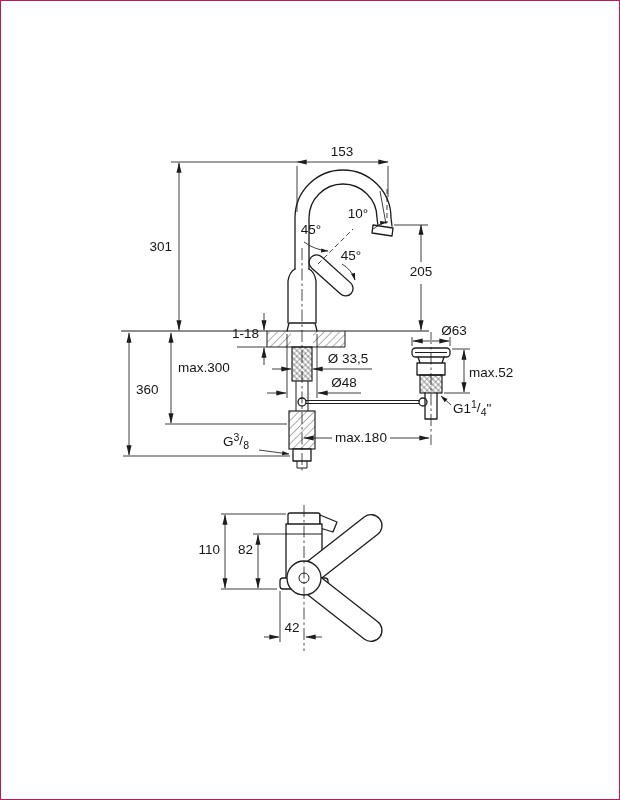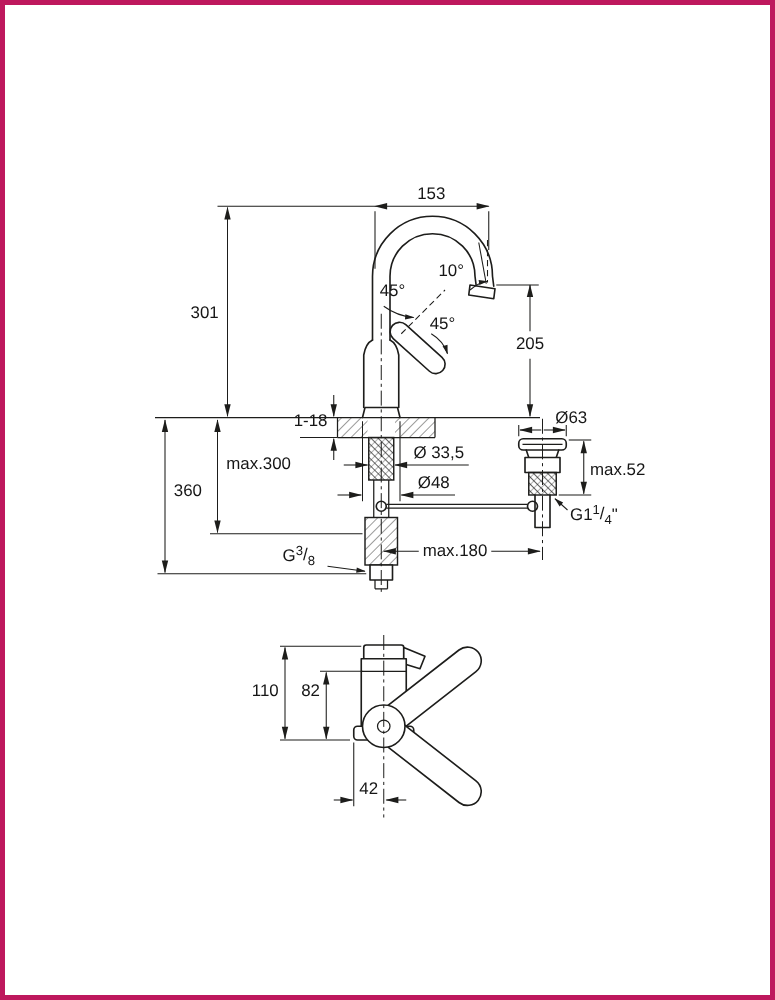--- a/index.html
+++ b/index.html
@@ -1,18 +1,18 @@
 <!DOCTYPE html>
 <html><head>
 <meta charset="utf-8">
 <style>
   html,body{margin:0;padding:0;background:#ffffff;}
   .canvas{
     width:620px;height:800px;background:#ffffff;position:relative;
-    border:4px solid #be185d;box-sizing:border-box;
+    border:1px solid #be185d;box-sizing:border-box;
     font-family:"Liberation Sans", sans-serif;
   }
   svg{display:block;}
   .obj   {fill:none;stroke:#1d1d1b;stroke-width:1.3;stroke-linecap:round;stroke-linejoin:round;}
   .objthin{fill:none;stroke:#1d1d1b;stroke-width:1;}
   .fillw {fill:#ffffff;stroke:#1d1d1b;stroke-width:1.3;stroke-linejoin:round;}
   .patbox{stroke:#1d1d1b;stroke-width:1.15;}
   .dim   {fill:none;stroke:#1d1d1b;stroke-width:0.85;}
   .dash  {fill:none;stroke:#1d1d1b;stroke-width:0.85;stroke-dasharray:5 3;}
   .cl    {fill:none;stroke:#1d1d1b;stroke-width:0.8;stroke-dasharray:12 3 2.5 3;}

